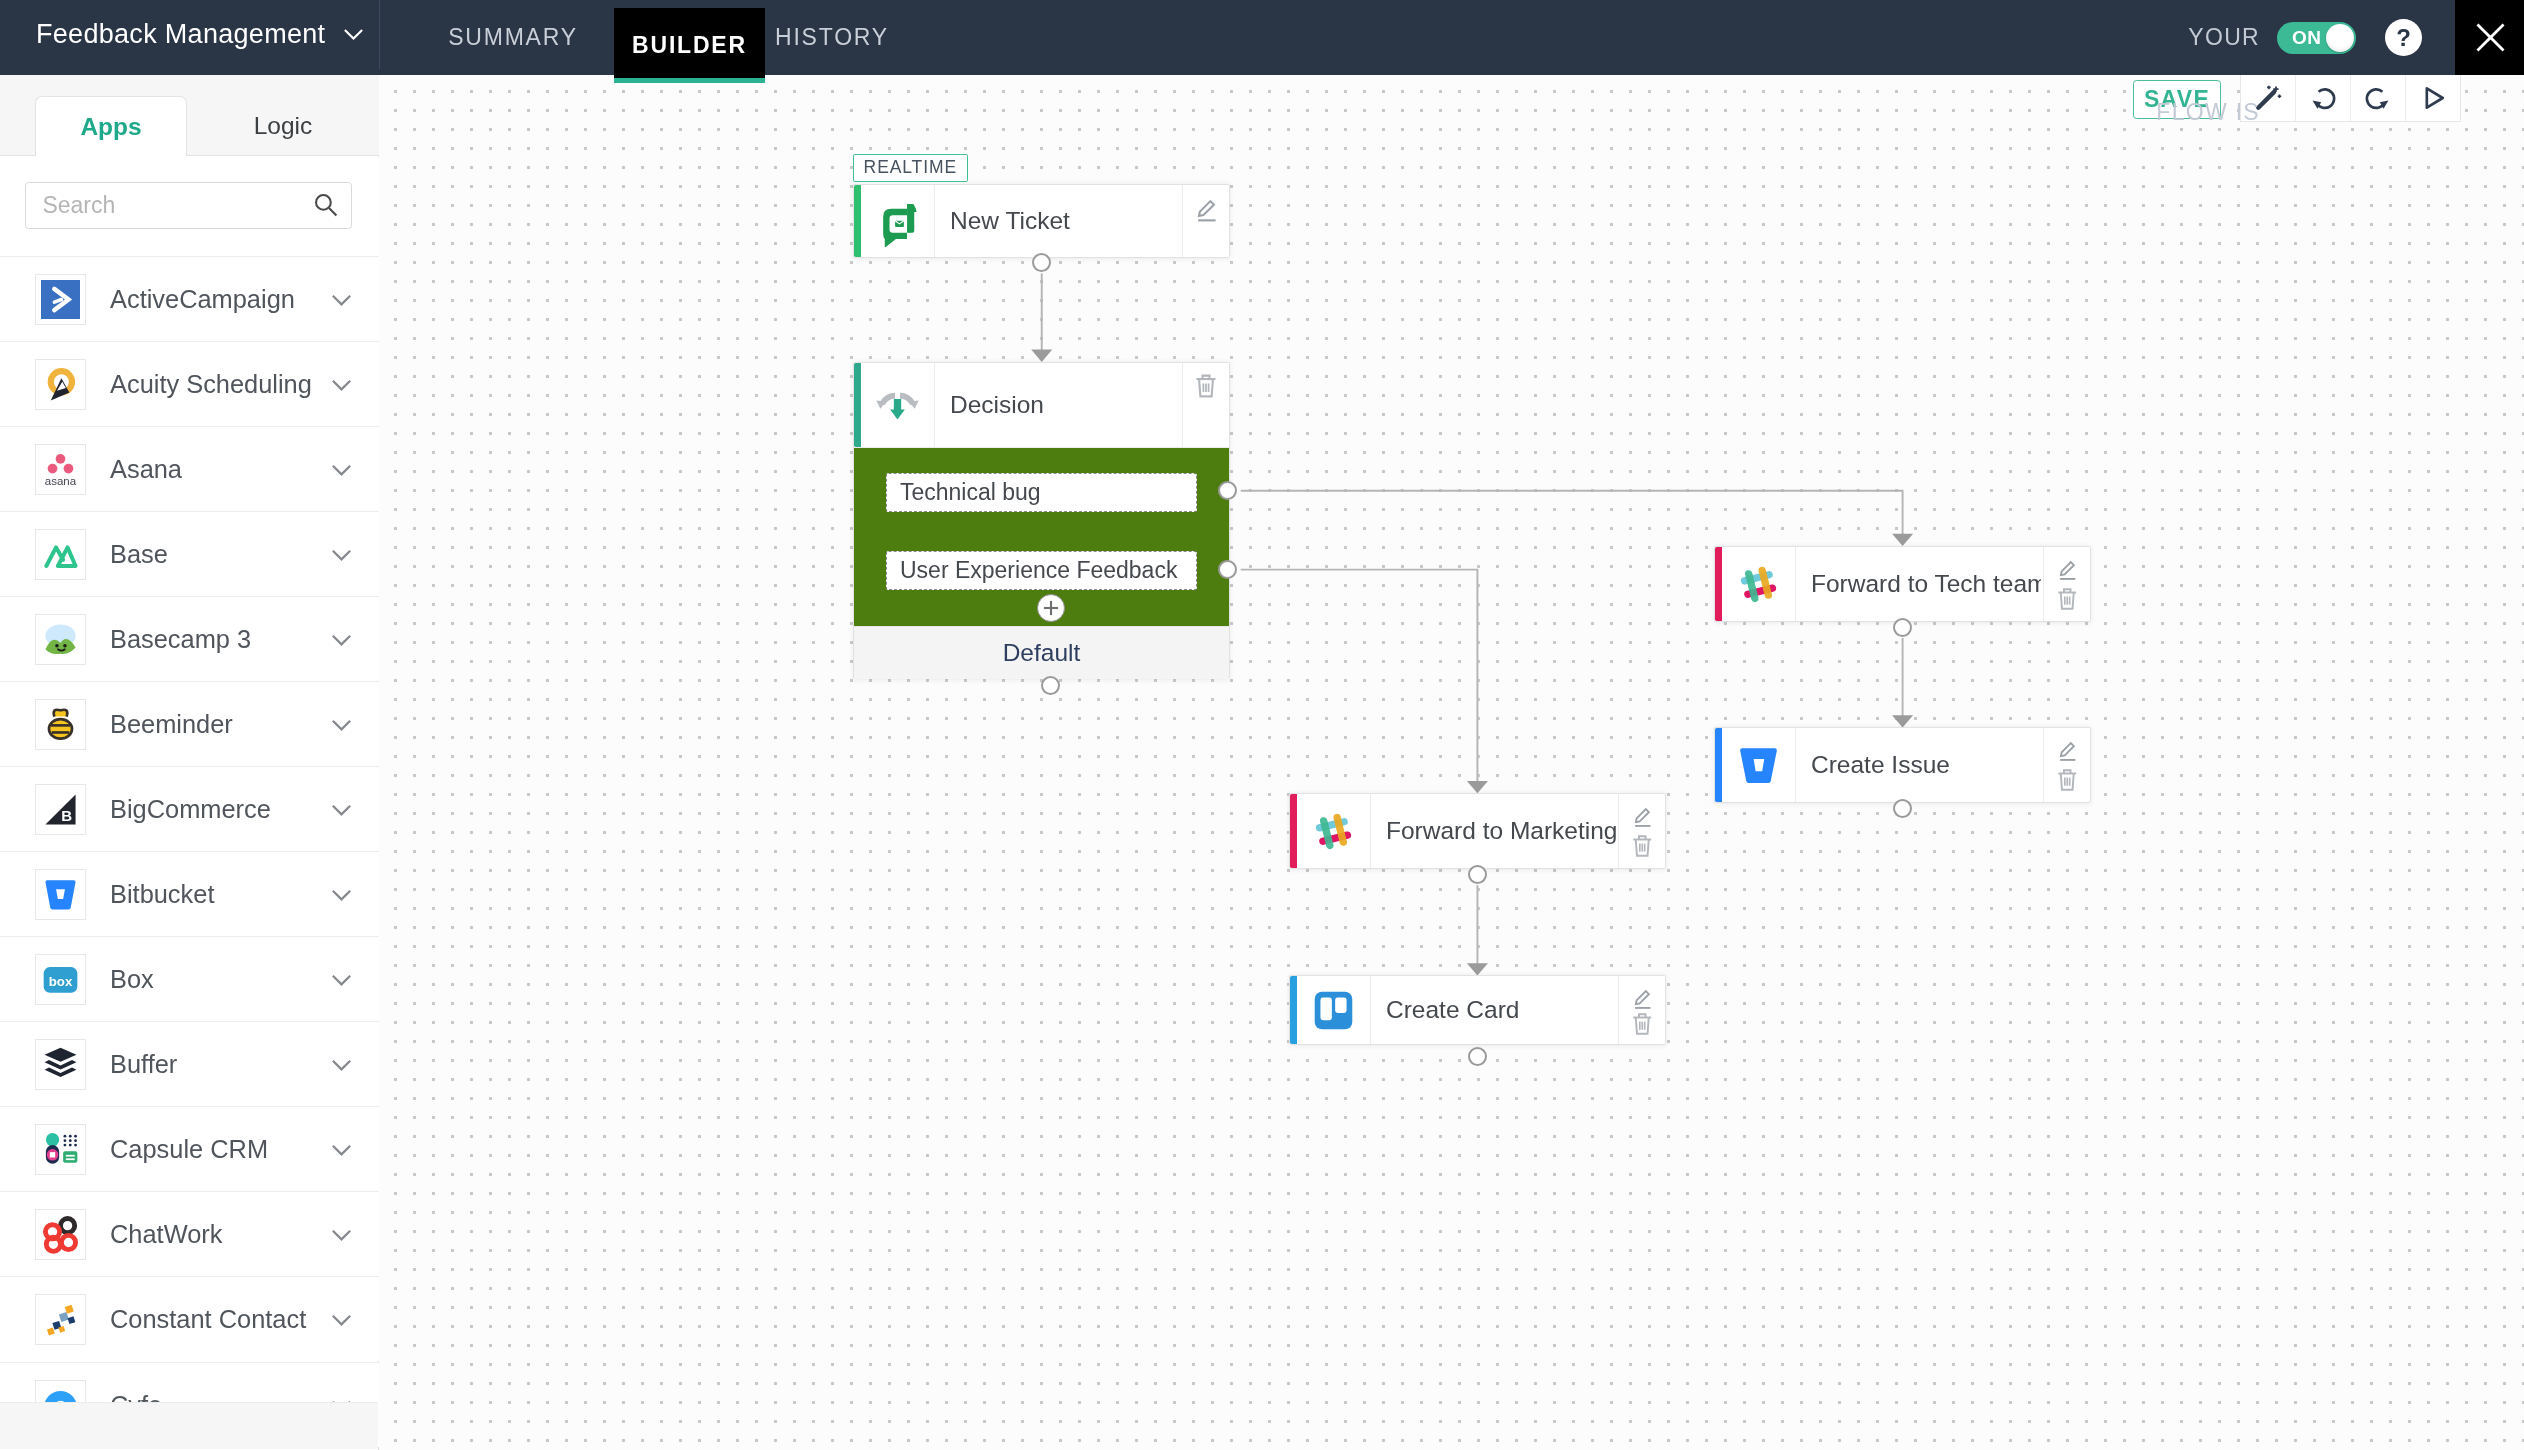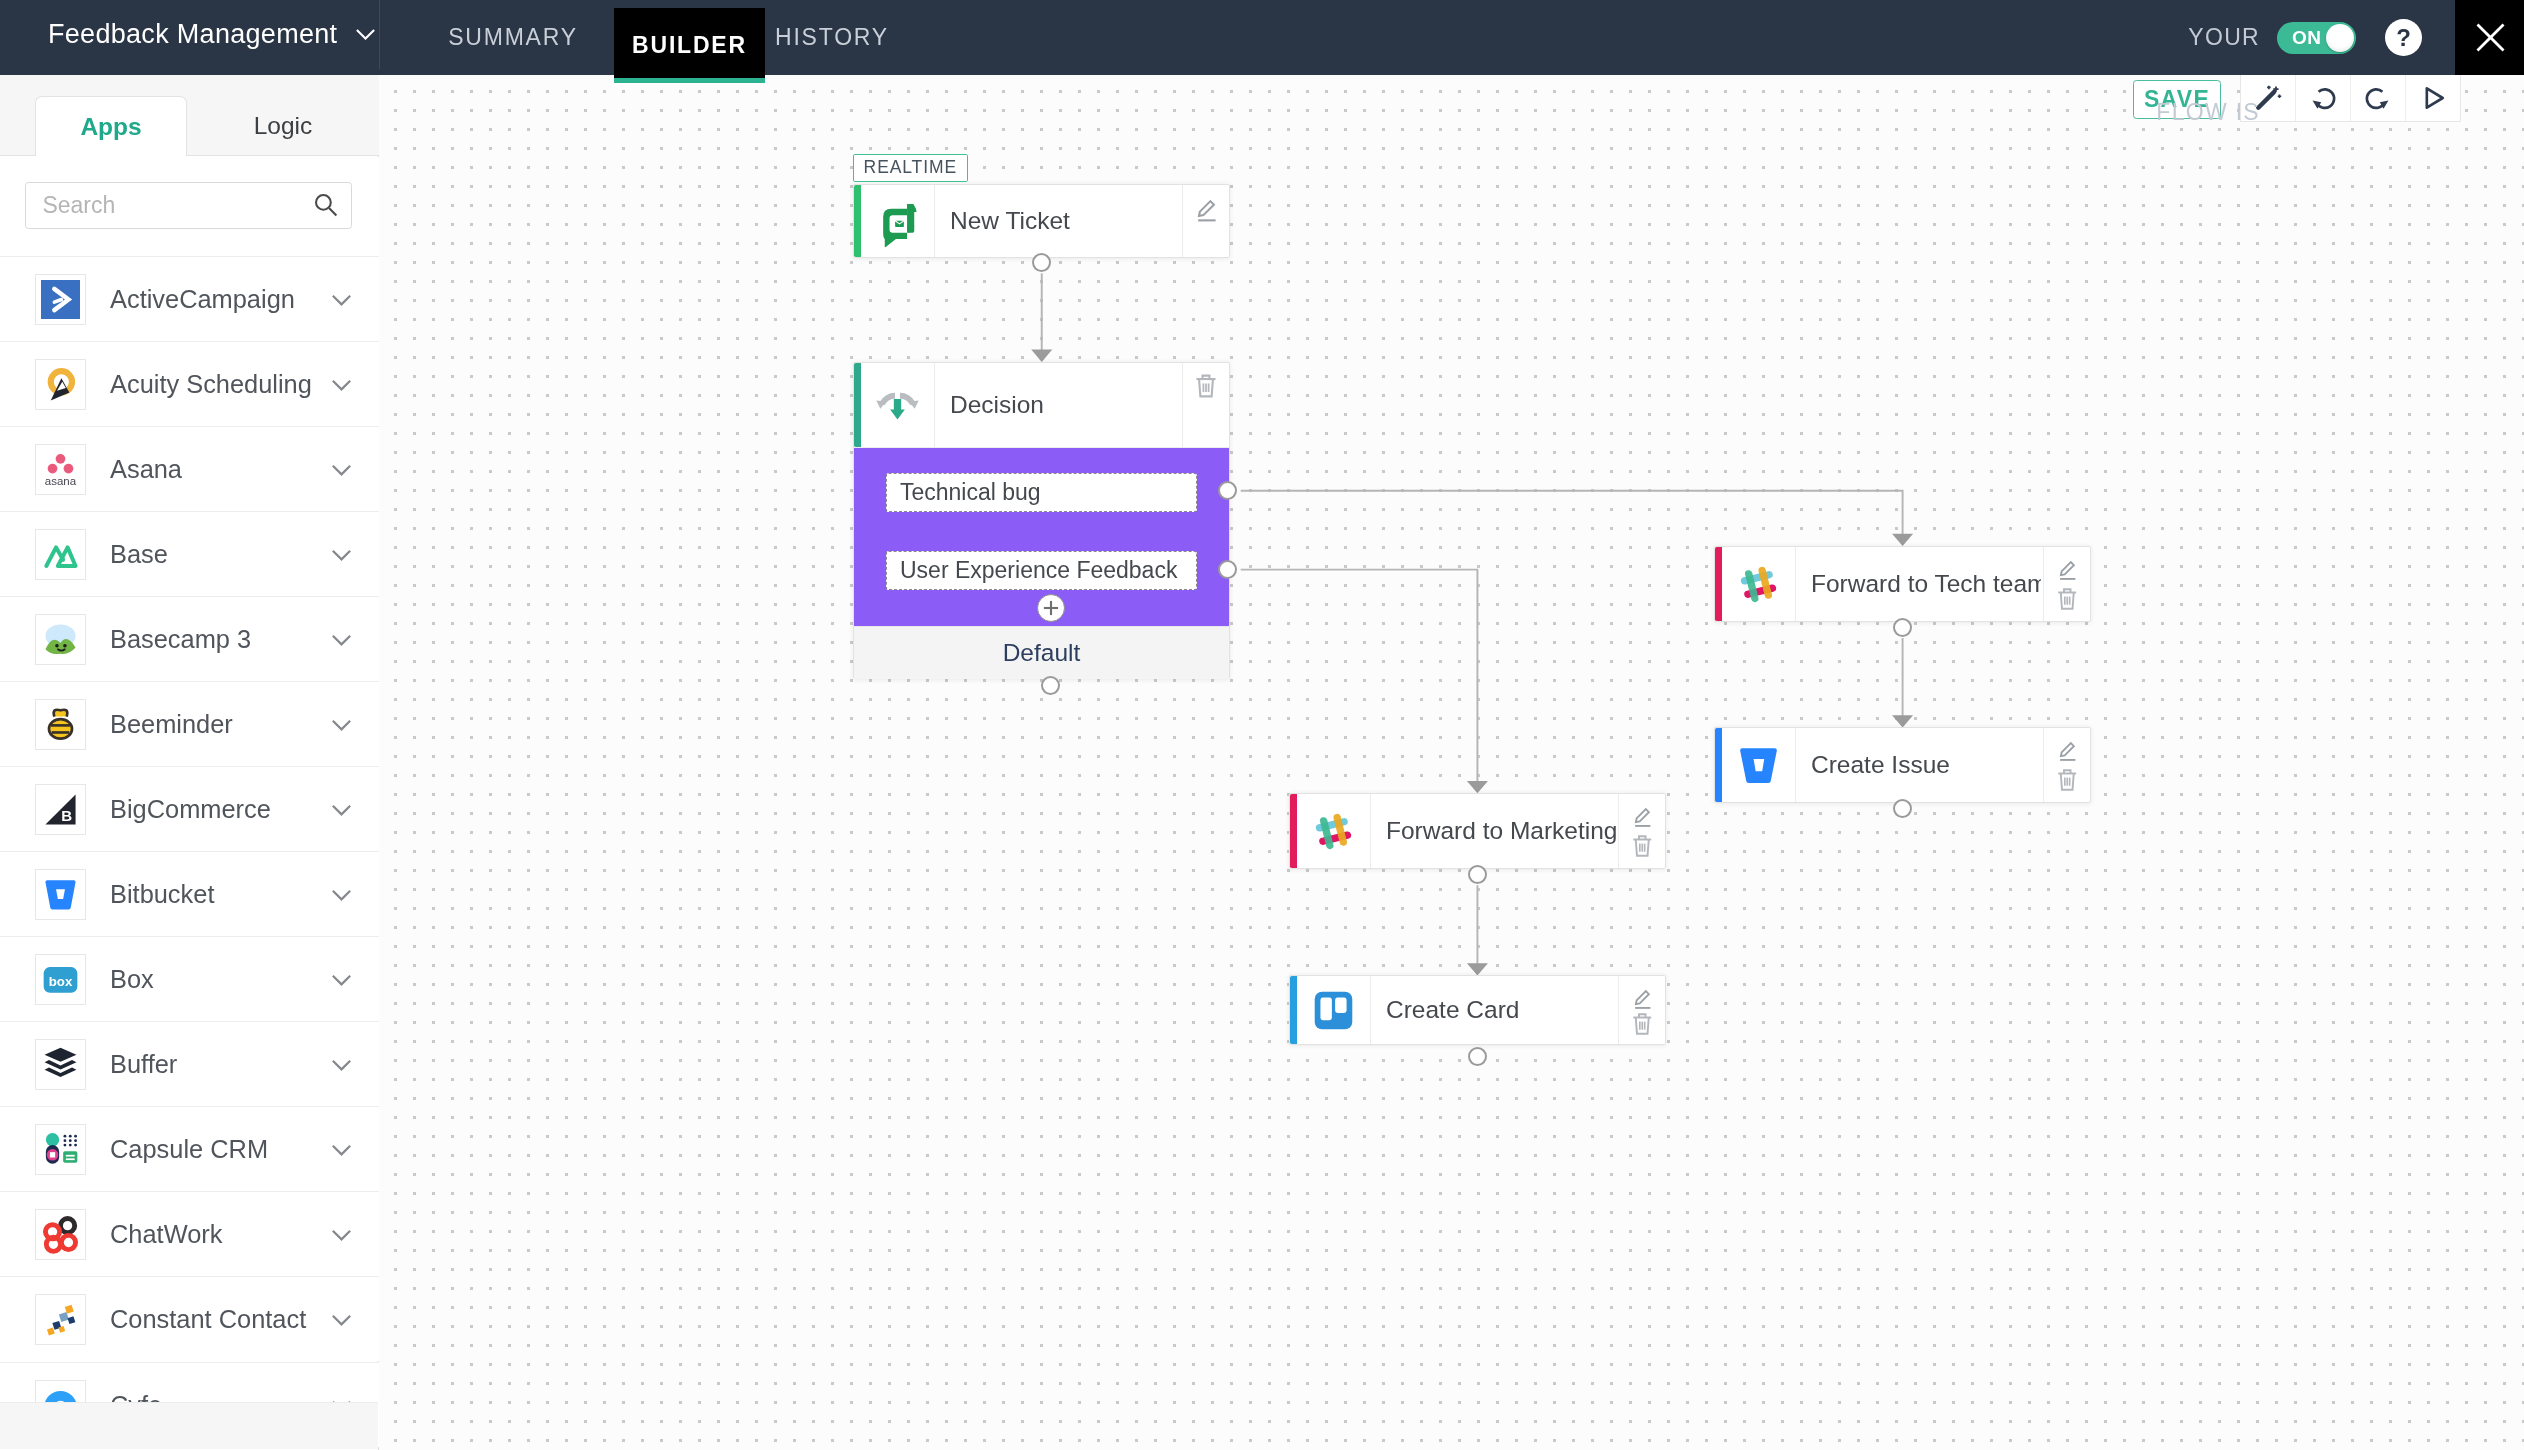--- a/index.html
+++ b/index.html
@@ -3,21 +3,21 @@
 <meta charset="utf-8">
 <style>
   * { margin:0; padding:0; box-sizing:border-box; }
   html,body { width:2525px; height:1450px; }
   body { font-family:"Liberation Sans", sans-serif; background:#fff; overflow:hidden; position:relative; }
   .page { position:absolute; inset:0; width:2525px; height:1450px; }
 
   
   .topbar { position:absolute; left:0; top:0; width:2525px; height:75px; background:#2a3545; z-index:50; }
   .flow-name { position:absolute; left:0; top:0; width:380px; height:69px; border-right:0.9px solid #3e4a5c;
-               display:flex; align-items:center; padding-left:48px; cursor:pointer; }
+               display:flex; align-items:center; padding-left:36px; cursor:pointer; }
   .flow-name span { color:#fff; font-size:27px; font-weight:500; letter-spacing:0.3px; }
   .flow-name svg { margin-left:19px; }
   .topbar-tab { position:absolute; top:0; height:75px; display:flex; align-items:center; justify-content:center;
                 color:#c9cfd8; font-size:23px; letter-spacing:1.8px; cursor:pointer; }
   .tab-summary { left:434px; width:158px; }
   .tab-builder { left:614px; width:151px; background:#000; color:#fff; font-weight:600;margin-top:8px; }
   .tab-builder::after { content:""; position:absolute; left:0; right:0; bottom:0; height:5.3px; background:#2bb391; }
   .tab-history { left:748px; width:168px; }
   .flow-status-label { position:absolute; left:2120px; top:0; width:140px; height:75px; line-height:75px;
                        color:#c3cad4; font-size:23px; letter-spacing:1.3px; text-align:right; }
@@ -90,21 +90,21 @@
                 font-size:24.5px; color:#45494e; white-space:nowrap; overflow:hidden; }
   .node-actions { position:absolute; right:0; top:0; bottom:0; width:47px; border-left:0.9px solid #ececec;
                   display:flex; flex-direction:column; align-items:center; justify-content:space-between;
                   padding:8.8px 0; }
   .node-actions.single { justify-content:flex-start; }
   .act-btn { cursor:pointer; line-height:0; }
 
   .decision-node { position:absolute; left:474px; top:287px; width:377px; height:317px; background:#fff;
                    border:0.9px solid #e2e2e2; border-radius:1.8px; box-shadow:0 0.9px 5.3px rgba(60,60,60,0.09); z-index:3; }
   .decision-header { position:absolute; left:0; top:0; width:100%; height:85px; border-bottom:0.9px solid #ececec; }
-  .decision-body { position:absolute; left:0; top:85px; width:100%; height:178px; background:#8b5cf6; }
+  .decision-body { position:absolute; left:0; top:85px; width:100%; height:178px; background:#4d7c0f; }
   .branch-box { position:absolute; left:32px; width:311px; height:39px; border:1.8px dashed #8a8a8a; border-radius:2.6px;
                 background:#fff; display:flex; align-items:center; padding-left:13px; font-size:23px; color:#45494e;
                 cursor:pointer; }
   .plus-btn { position:absolute; left:658px; top:519px; width:28px; height:28px; border:1.8px solid #8f8f8f;
               border-radius:50%; background:#fff; display:flex; align-items:center; justify-content:center;
               cursor:pointer; z-index:4; }
   .decision-footer { position:absolute; left:0; top:263px; width:100%; height:53px; background:#f4f4f4;
                      border-top:0.9px solid #e8e8e8; display:flex; align-items:center; justify-content:center;
                      font-size:24.5px; color:#2d3e5f; font-weight:500; }
   .port { position:absolute; width:19px; height:19px; border-radius:50%; background:#fff; border:2.6px solid #9a9a9a;

